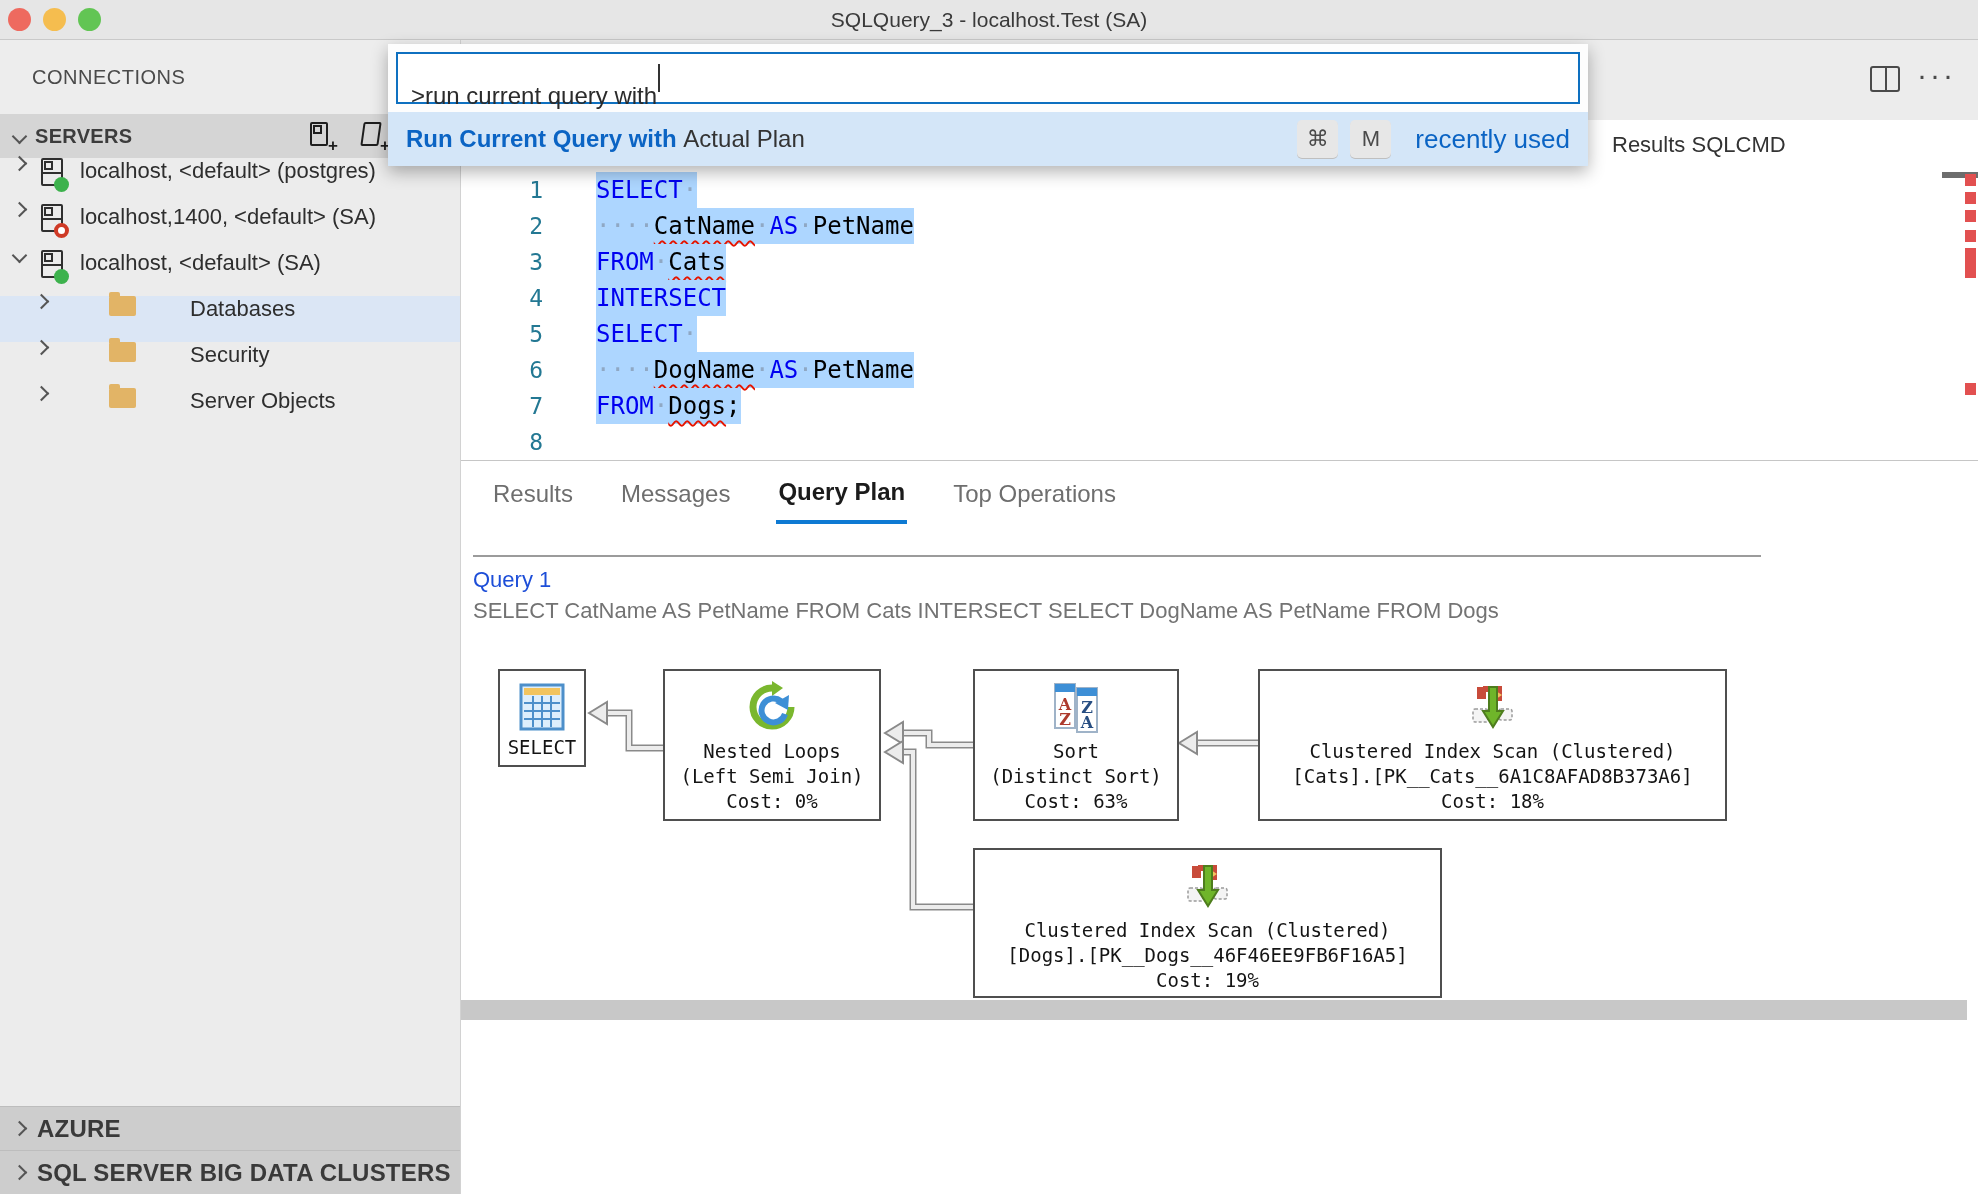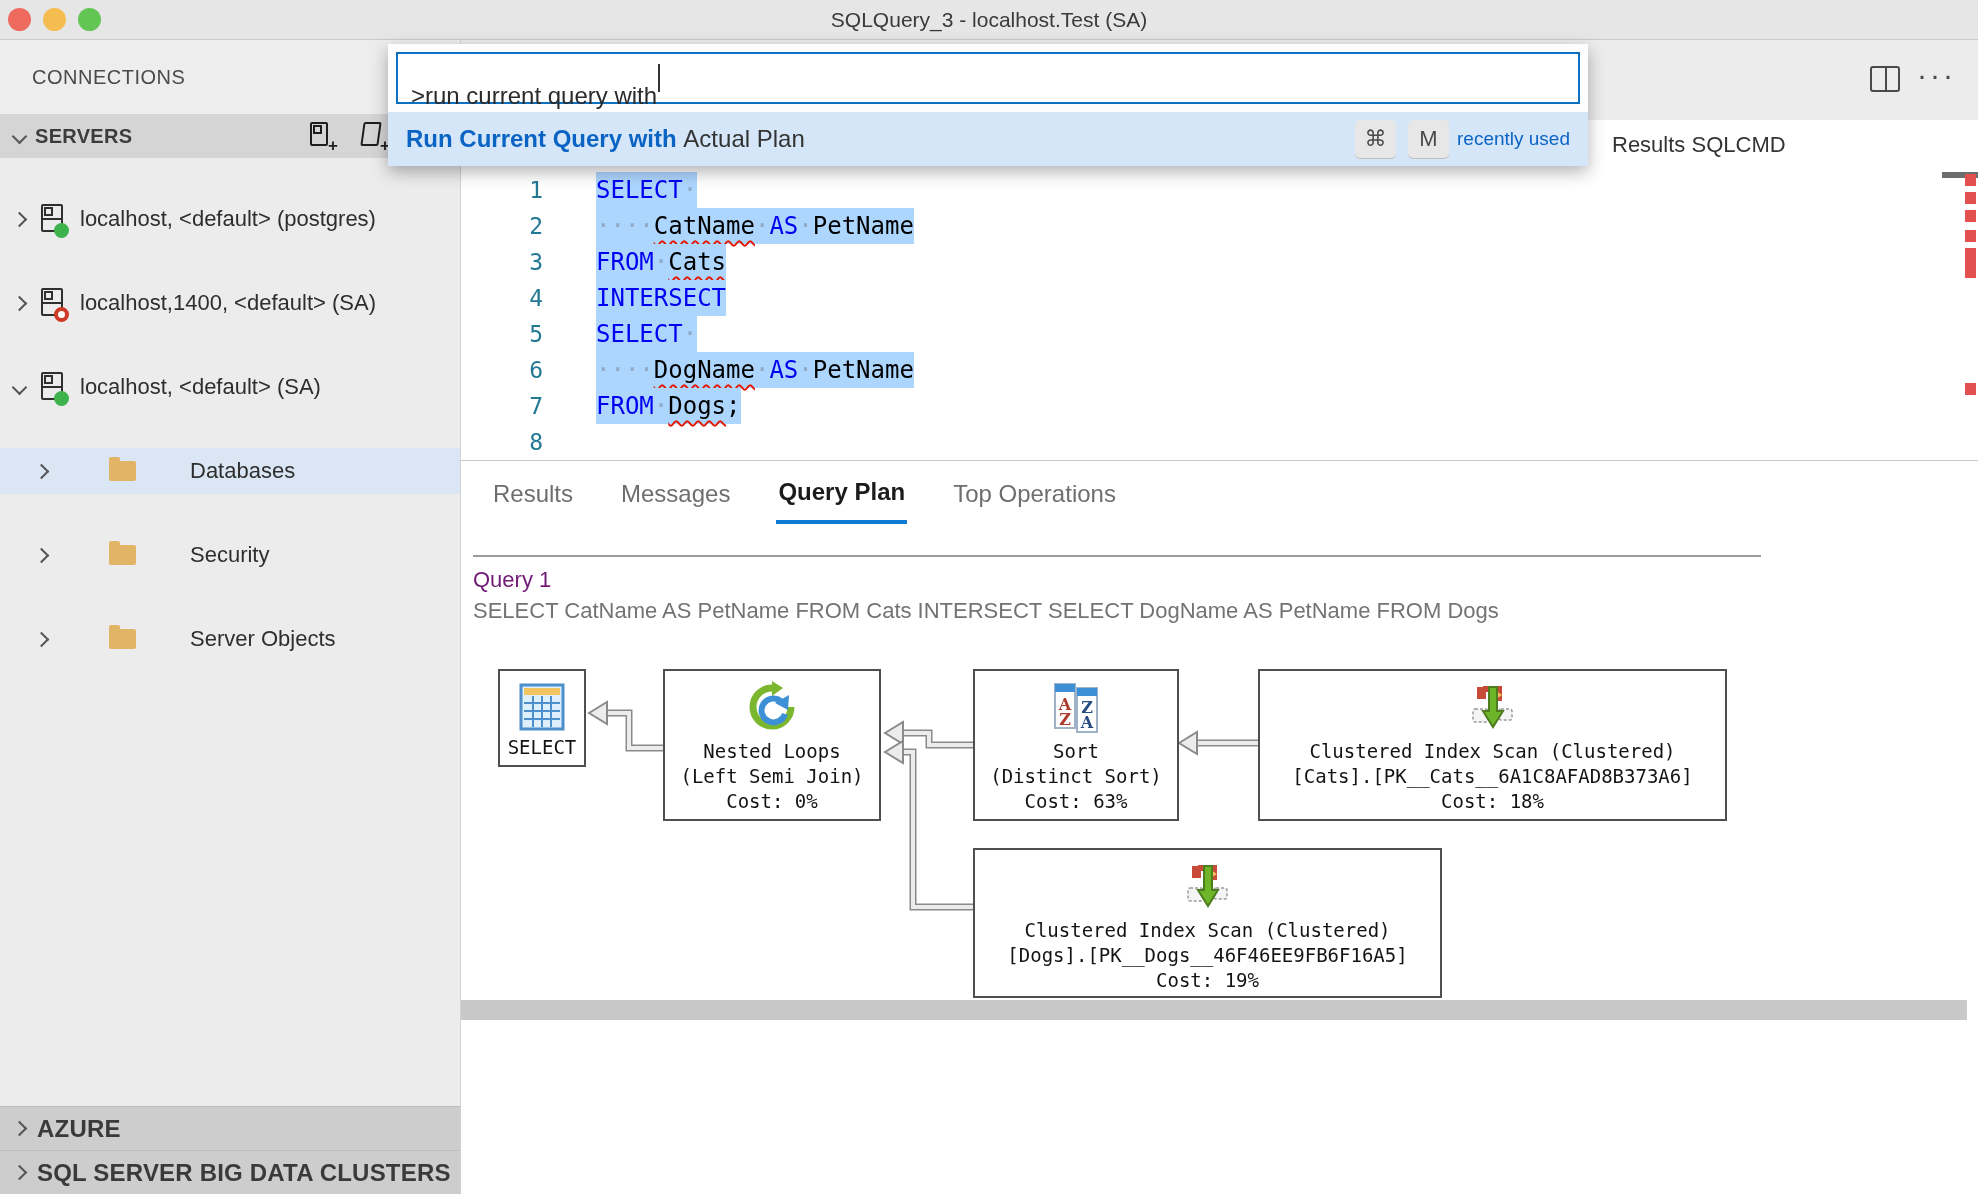--- a/index.html
+++ b/index.html
@@ -31,21 +31,21 @@
   .servers-actions { margin-left:auto; display:flex; gap:26px; margin-right:60px; }
   .chev { width:11px; height:11px; border-right:2px solid #555; border-bottom:2px solid #555; display:inline-block; flex:none; }
   .chev.right { transform:rotate(-45deg); }
   .chev.down  { transform:rotate(45deg); }
   .act-icon { position:relative; width:26px; height:28px; }
   .srv-glyph { position:absolute; left:2px; top:0; width:18px; height:24px; border:2px solid #1e1e1e; border-radius:2px; }
   .srv-glyph:before { content:""; position:absolute; left:1px; top:1px; width:5px; height:5px; border:2px solid #1e1e1e; }
   .grp-glyph { position:absolute; left:2px; top:0; width:18px; height:24px; border:2px solid #1e1e1e; border-radius:2px; transform:skewX(-8deg); }
   .plus { position:absolute; right:-4px; bottom:-4px; font-size:17px; font-weight:bold; color:#1e1e1e; line-height:1; background:transparent; }
   .tree { }
-  .tree-row { height:46px; display:flex; align-items:center; padding-left:14px;margin-top:38px; }
+  .tree-row { height:46px; display:flex; align-items:flex-start; padding-left:14px; }
   .tree-row.child { padding-left:36px;gap:40px; }
   .tree-row.selected { background:#dbe6f5; }
   .tree-row .label { font-size:22px; color:#2e2e2e; margin-left:14px; white-space:nowrap; }
   .server-icon { position:relative; width:25px; height:31px; margin-left:16px; flex:none; }
   .server-box { position:absolute; left:0; top:0; width:22px; height:28px; border:2px solid #2f2f2f; border-radius:2px; background:#ececec; }
   .server-box:before { content:""; position:absolute; left:1px; top:1px; width:5px; height:5px; border:2px solid #2f2f2f; }
   .server-box:after { content:""; position:absolute; left:-1px; top:12px; width:20px; height:2px; background:#2f2f2f; }
   .status-dot { position:absolute; right:-3px; bottom:-3px; width:15px; height:15px; border-radius:50%; }
   .status-dot.online { background:#3db24d; }
   .status-dot.offline { background:#ffffff; border:4.5px solid #cf3a26; }
@@ -72,21 +72,21 @@
   .tok-err { color:#000000; text-decoration:underline wavy #e51400 2px; text-underline-offset:6px; }
   .tok-ws { color:#8fa8c4; }
   .ruler-mark { position:absolute; right:2px; width:11px; height:12px; background:#e25050; }
   .ruler-cursor { position:absolute; right:0; top:0; width:36px; height:6px; background:#6d6d6d; }
   
   .results { position:relative; height:560px; background:#ffffff; border-top:1px solid #c6c6c6; }
   .tabs { display:flex; align-items:center; height:66px; padding-left:30px; gap:44px; }
   .tab { font-size:24px; color:#6e6e6e; padding:14px 2px; cursor:default; }
   .tab.active { color:#1b1b1b; font-weight:600; border-bottom:4px solid #0e7ad3; }
   .sep-line { position:absolute; left:12px; top:94px; width:1288px; height:2px; background:#9b9b9b; }
-  .query-title { position:absolute; left:12px; top:106px; font-size:22px; color:#701a75; }
+  .query-title { position:absolute; left:12px; top:106px; font-size:22px; color:#1d4ed8; }
   .query-text  { position:absolute; left:12px; top:137px; font-size:22px; color:#737373; white-space:nowrap; }
   
   .plan-node { position:absolute; background:#fff; border:2px solid #4f4f4f; display:flex; flex-direction:column; align-items:center;
                font-family:"DejaVu Sans Mono", monospace; font-size:19px; line-height:25px; color:#141414; text-align:center; padding-top:8px; }
   #node-select          { left:37px;  top:208px; width:88px;  height:98px; }
   #node-nested-loops    { left:202px; top:208px; width:218px; height:152px; }
   #node-sort            { left:512px; top:208px; width:206px; height:152px; }
   #node-scan-cats       { left:797px; top:208px; width:469px; height:152px; }
   #node-scan-dogs       { left:512px; top:387px; width:469px; height:150px; }
   .plan-icon { height:58px; display:flex; align-items:center; justify-content:center; margin-bottom:2px; }
@@ -98,21 +98,21 @@
   .palette-input-wrap { padding:8px; }
   .palette-input { height:52px; border:2px solid #0e70c0; background:#fff; display:flex; align-items:center; padding:0 13px; }
   .palette-query { font-size:24px; color:#2b2b2b; white-space:pre;margin-top:36px; }
   .caret { display:inline-block; width:2px; height:28px; background:#333; margin-left:1px; vertical-align:middle; }
   .palette-row { height:54px; background:#d4e6f8; display:flex; align-items:center; padding:0 18px; }
   .sug-match { font-size:24px; font-weight:bold; color:#0b64c4; white-space:pre; }
   .sug-rest { font-size:24px; color:#333; white-space:pre; }
   .sug-spacer { flex:1; }
   .keycap { min-width:41px; height:38px; background:#e7e7e7; border-radius:5px; box-shadow:0 1px 0 #bfbfbf; color:#4a4a4a;
             font-size:22px; display:flex; align-items:center; justify-content:center; padding:0 8px; margin-left:12px; }
-  .sug-note { font-size:19px; color:#0b64c4; margin-left:8px; white-space:nowrap; }
+  .sug-note { font-size:26px; color:#0b64c4; margin-left:24px; white-space:nowrap; }
 </style>
 </head>
 <body>
 
 <div id="app">
 
   <div class="titlebar">
     <div class="traffic">
       <div class="light red"></div>
       <div class="light yellow"></div>

